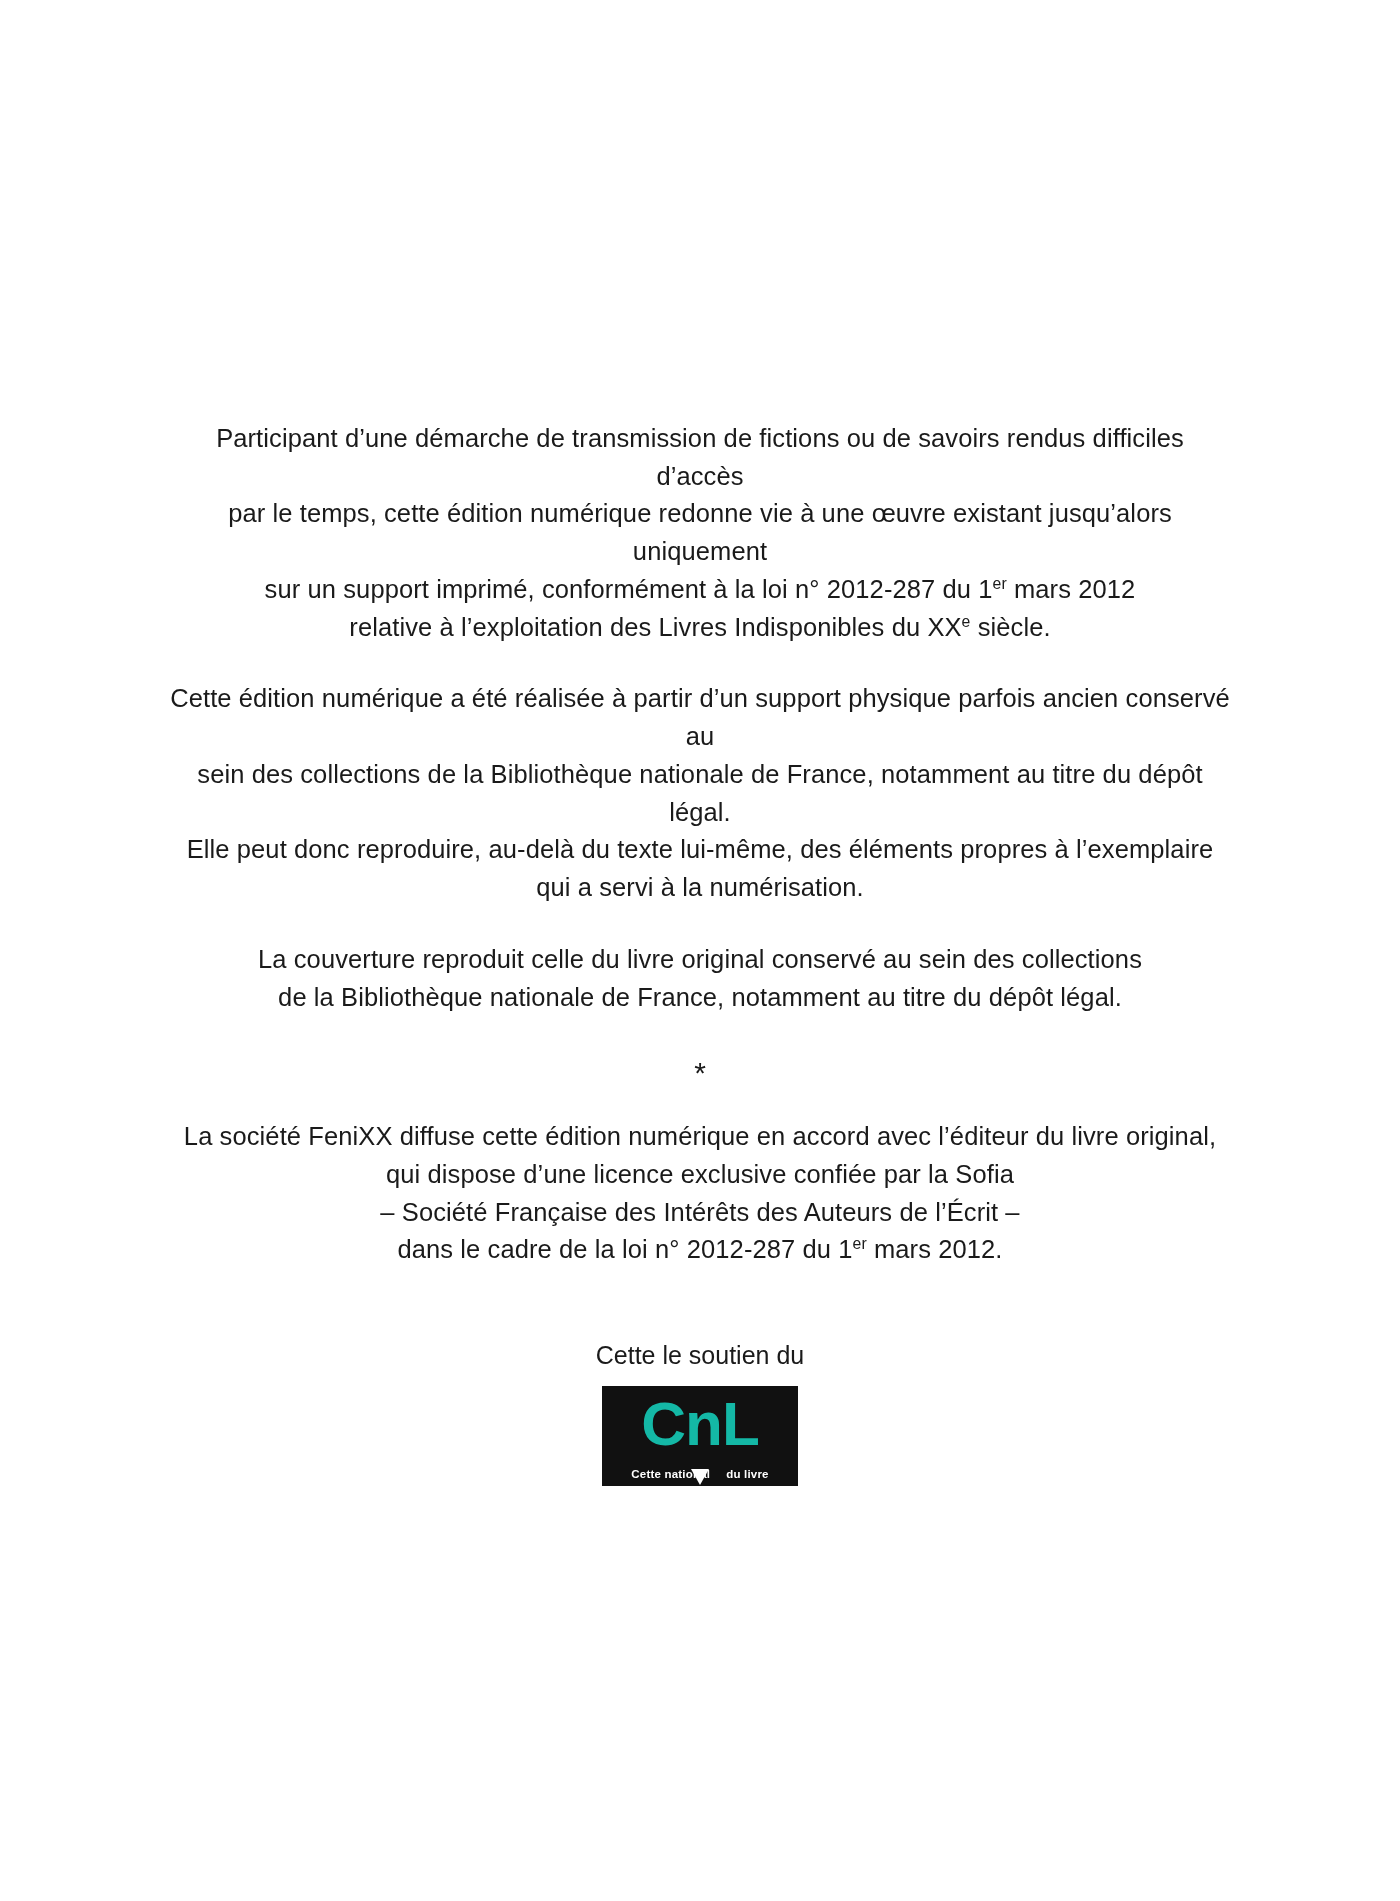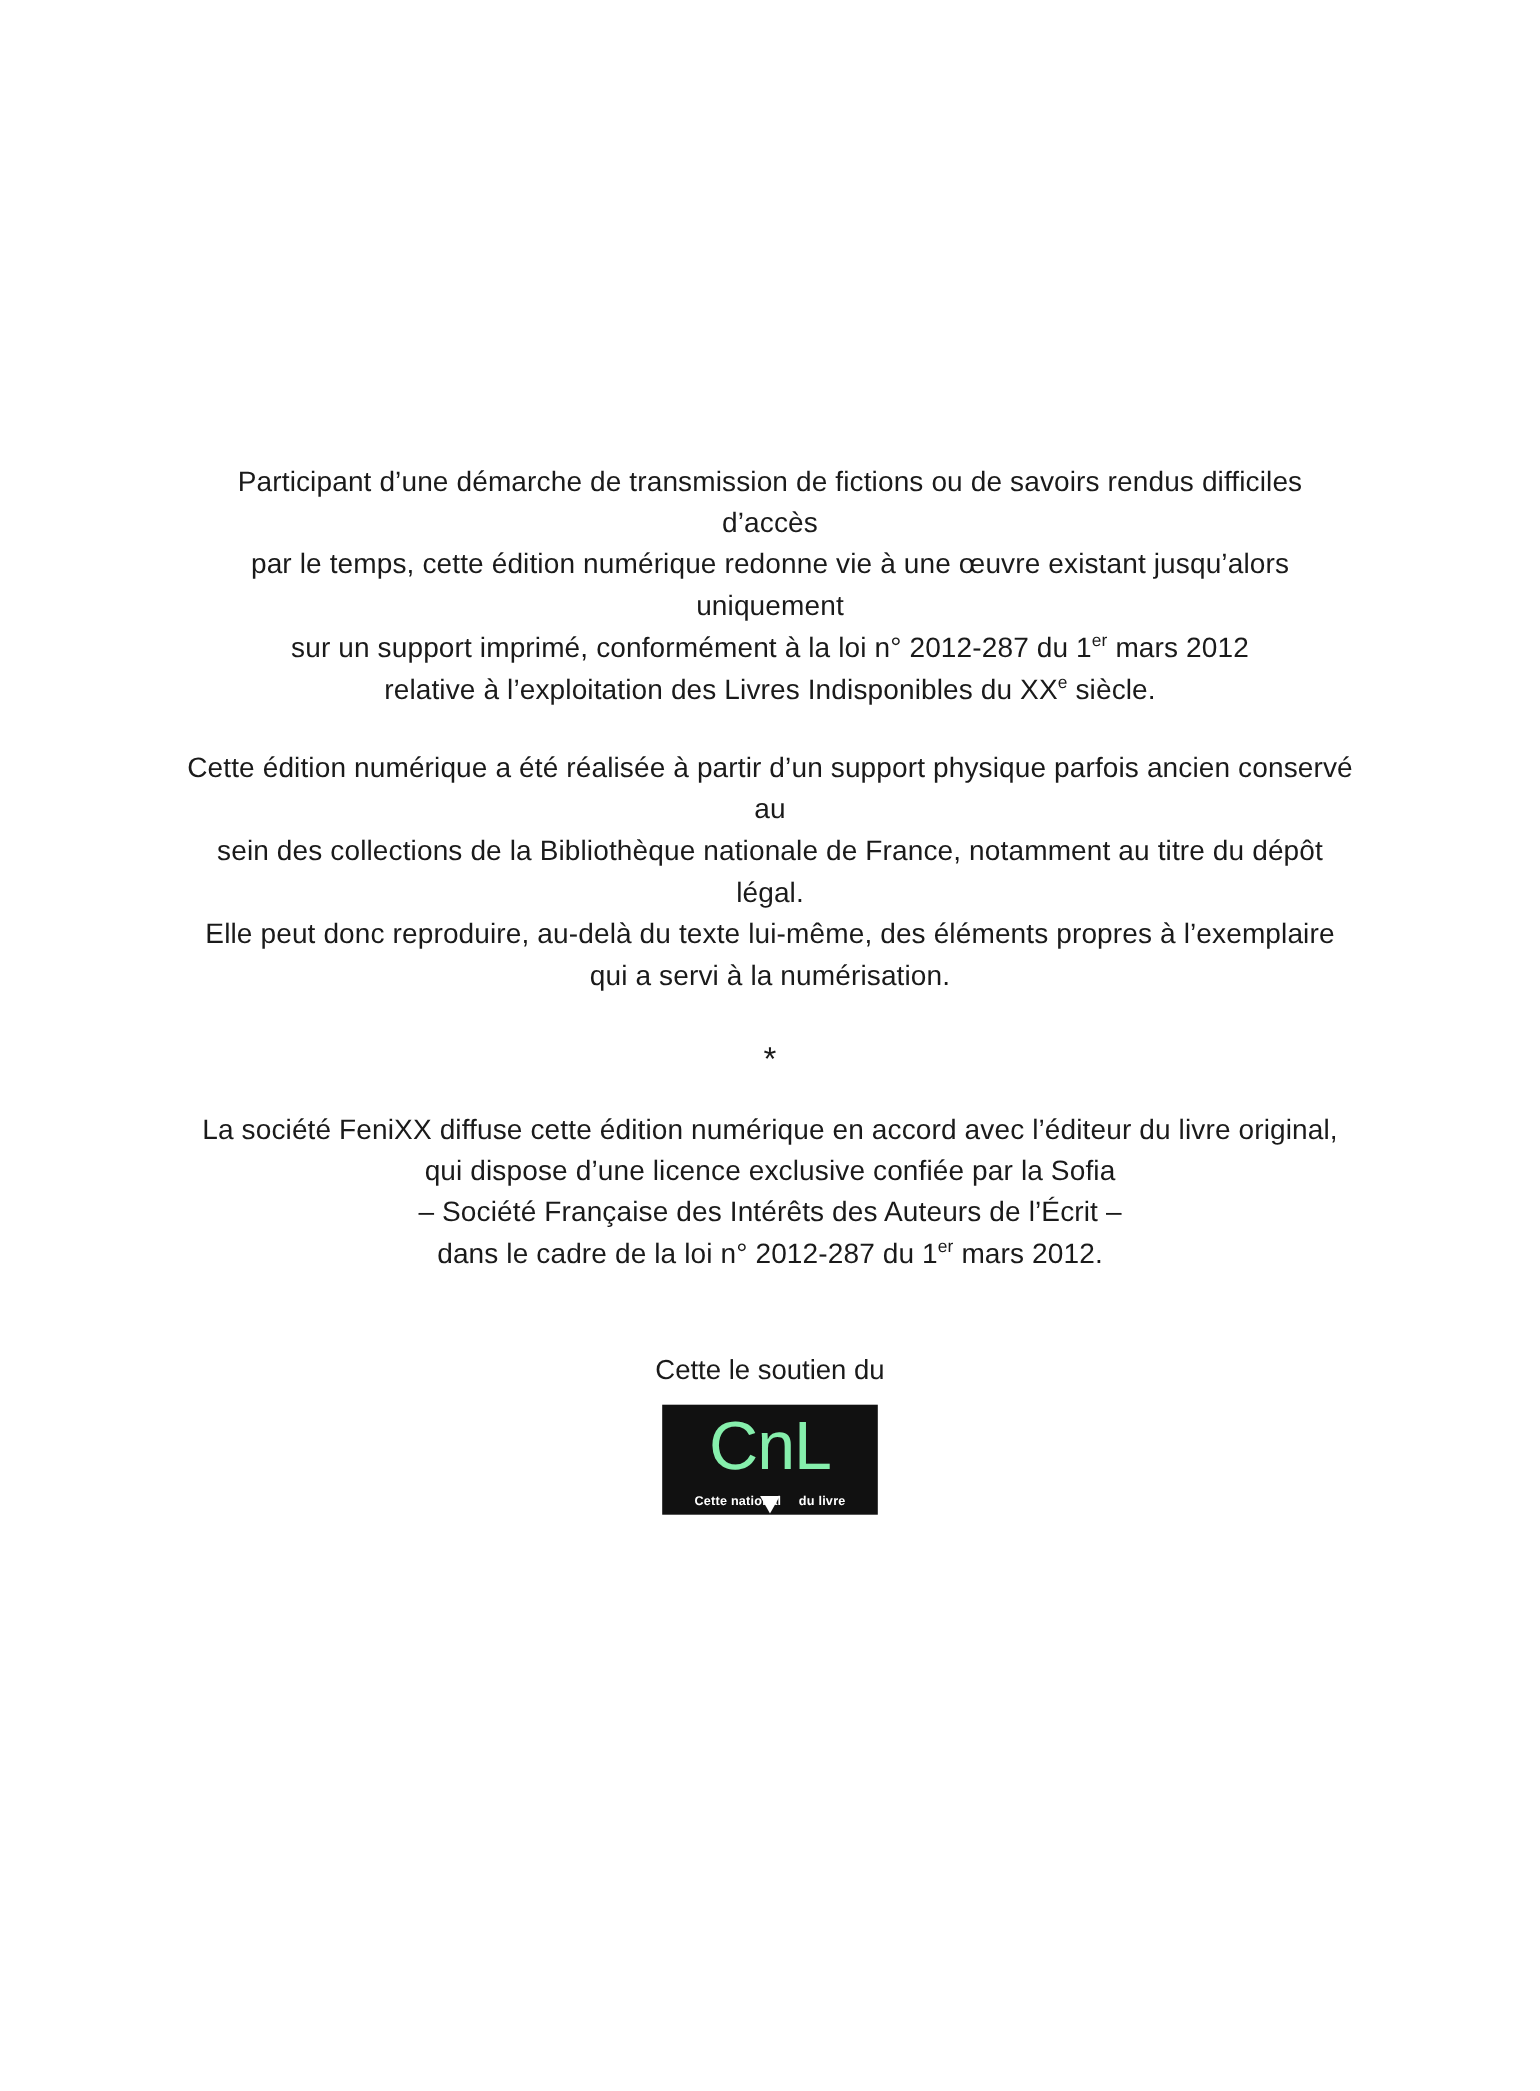--- a/index.html
+++ b/index.html
@@ -62,23 +62,23 @@
     background: #111111;
     position: relative;
     display: block;
   }
   .cnl-logo .cnl-main {
     position: absolute;
     top: 2px;
     left: 0;
     right: 0;
     text-align: center;
-    color: #86efac;
+    color: #14b8a6;
     font-family: "Liberation Sans", sans-serif;
-    font-weight: normal;
+    font-weight: bold;
     font-size: 62px;
     letter-spacing: -1px;
     line-height: 72px;
   }
   .cnl-logo .cnl-sub {
     position: absolute;
     bottom: 5px;
     left: 0;
     right: 0;
     text-align: center;
@@ -111,20 +111,21 @@
 
 <div class="page">
 
   <div class="spacer-top"></div>
 
   <p class="para">Participant d’une démarche de transmission de fictions ou de savoirs rendus difficiles d’accès<br>par le temps, cette édition numérique redonne vie à une œuvre existant jusqu’alors uniquement<br>sur un support imprimé, conformément à la loi n° 2012-287 du 1<sup>er</sup> mars 2012<br>relative à l’exploitation des Livres Indisponibles du XX<sup>e</sup> siècle.</p>
 
   <p class="para">Cette édition numérique a été réalisée à partir d’un support physique parfois ancien conservé au<br>sein des collections de la Bibliothèque nationale de France, notamment au titre du dépôt légal.<br>Elle peut donc reproduire, au-delà du texte lui-même, des éléments propres à l’exemplaire<br>qui a servi à la numérisation.</p>
 
 
+  <p class="para">La couverture reproduit celle du livre original conservé au sein des collections<br>de la Bibliothèque nationale de France, notamment au titre du dépôt légal.</p>
 
   <div class="asterisk">*</div>
 
   <p class="para">La société FeniXX diffuse cette édition numérique en accord avec l’éditeur du livre original,<br>qui dispose d’une licence exclusive confiée par la Sofia<br>– Société Française des Intérêts des Auteurs de l’Écrit –<br>dans le cadre de la loi n° 2012-287 du 1<sup>er</sup> mars 2012.</p>
 
   <div class="support-line">Cette le soutien du</div>
 
   <div class="logo-wrap">
     <div class="cnl-logo">
       <div class="cnl-main">CnL</div>

